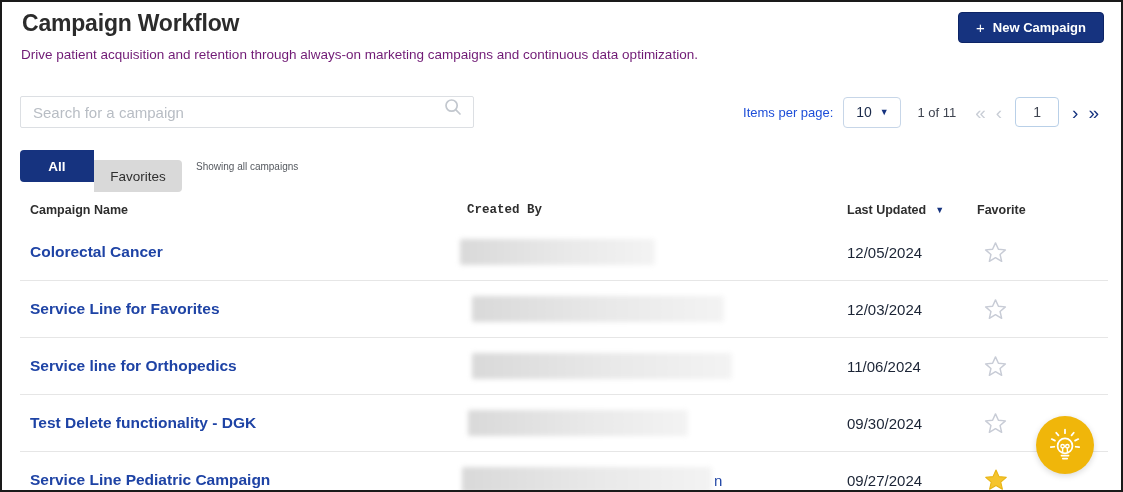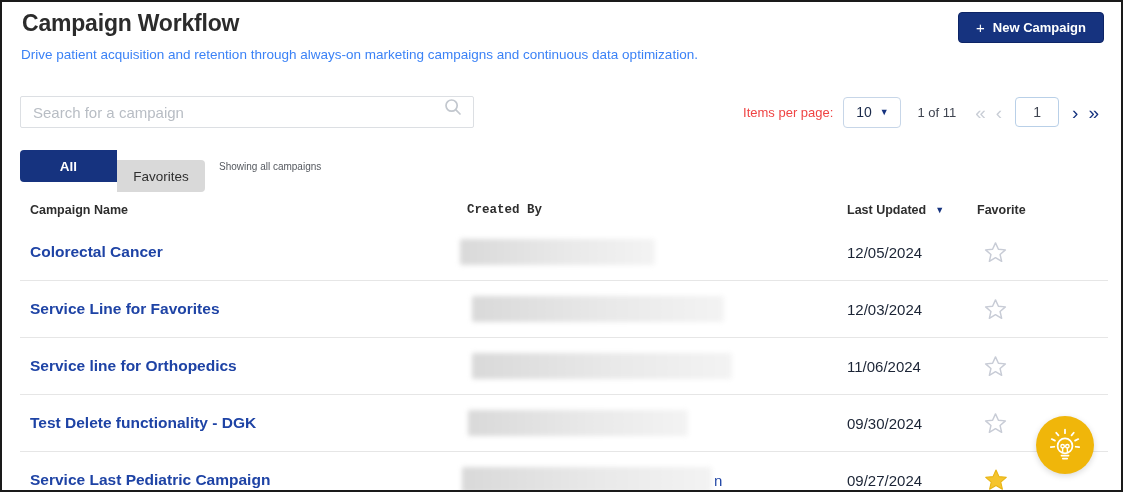--- a/index.html
+++ b/index.html
@@ -12,21 +12,21 @@
     overflow: hidden;
     color: #2e2e2e;
   }
   
   .page-title {
     position: absolute; left: 20px; top: 8px;
     font-size: 23px; font-weight: 700; color: #2b2b2b; letter-spacing: -0.2px;
   }
   .page-subtitle {
     position: absolute; left: 19px; top: 45px;
-    font-size: 13.5px; color: #3b82f6;
+    font-size: 13.5px; color: #701a75;
   }
   .new-campaign-btn {
     position: absolute; right: 17px; top: 10px; height: 31px;
     background: #16337f; color: #ffffff; border: 1px solid #0d2466;
     border-radius: 4px; font-size: 13px; font-weight: 700;
     display: flex; align-items: center; gap: 8px; padding: 0 17px;
     cursor: pointer; font-family: inherit;
   }
   .new-campaign-btn .plus { font-size: 15px; font-weight: 400; }
   
@@ -39,21 +39,21 @@
     flex: 1; border: none; outline: none; height: 100%;
     padding: 0 10px 0 12px; font-size: 15px; color: #3a3f46;
     font-family: inherit; background: transparent;
   }
   .search-input::placeholder { color: #b8bdc4; }
   .search-icon { margin-right: 10px; display: flex; }
   .toolbar-right {
     position: absolute; right: 17px; top: 94px; height: 32px;
     display: flex; align-items: center;
   }
-  .ipp-label { font-size: 13px; color: #ef4444; margin-right: 10px; }
+  .ipp-label { font-size: 13px; color: #1d4ed8; margin-right: 10px; }
   .ipp-select {
     width: 58px; height: 31px; border: 1px solid #c7d6e8; border-radius: 4px;
     display: flex; align-items: center; justify-content: center; gap: 8px;
     cursor: pointer; background: #fff;
   }
   .ipp-value { font-size: 14px; color: #1b2a4a; }
   .caret-down { font-size: 9px; color: #16337f; }
   .page-status { font-size: 13px; color: #3f4450; margin: 0 14px 0 16px; }
   .pager { display: flex; align-items: center; }
   .pager-btn {
@@ -67,21 +67,21 @@
     border: 1px solid #b9d0e8; border-radius: 4px; font-size: 14px;
     color: #3f4450; outline: none; font-family: inherit;
   }
   
   .tabs-row {
     position: absolute; left: 18px; top: 148px; height: 32px;
     display: flex; align-items: center;
   }
   .tab { height: 32px; border: none; font-size: 13.5px; cursor: pointer;
          font-family: inherit; display: flex; align-items: center; justify-content: center; }
-  .tab-all { width: 97px; background: #16337f; color: #ffffff; border-radius: 4px 0 0 4px; font-weight: 600; }
+  .tab-all { width: 74px; background: #16337f; color: #ffffff; border-radius: 4px 0 0 4px; font-weight: 600; }
   .tab-fav { width: 88px; background: #d9d9d9; color: #2f2f2f; border-radius: 0 4px 4px 0; margin-top: 20px; }
   .tabs-status { margin-left: 14px; font-size: 10px; color: #55595f; }
   
   .table { position: absolute; left: 18px; top: 194px; width: 1088px; }
   .trow {
     display: grid; grid-template-columns: 440px 387px 130px 1fr;
     align-items: center;
   }
   .thead { height: 28px; }
   .th { font-size: 12.5px; font-weight: 700; color: #2e2e2e; }
@@ -219,21 +219,21 @@
     <span class="td-fav">
       <button class="star-btn">
         <svg width="25" height="25" viewBox="0 0 24 24">
             <path d="M12 2.8l2.8 6.1 6.7.6-5.1 4.4 1.5 6.6L12 17l-5.9 3.5 1.5-6.6-5.1-4.4 6.7-.6z" fill="none" stroke="#c8ccd6" stroke-width="1.4" stroke-linejoin="round"></path>
           </svg>
       </button>
     </span>
   </div>
 
   <div class="trow tr">
-    <a class="td-name">Service Last Pediatric Campaign</a>
+    <a class="td-name">Service Line Pediatric Campaign</a>
     <span class="td-created">
       <span class="blur-bar" style="margin-left:2px; width:250px;"></span>
       <span class="redacted-suffix">n</span>
     </span>
     <span class="td-updated">09/27/2024</span>
     <span class="td-fav">
       <button class="star-btn">
         <svg width="26" height="26" viewBox="0 0 24 24">
             <path d="M12 2.8l2.8 6.1 6.7.6-5.1 4.4 1.5 6.6L12 17l-5.9 3.5 1.5-6.6-5.1-4.4 6.7-.6z" fill="#f5c42c" stroke="#e8b413" stroke-width="1" stroke-linejoin="round"></path>
           </svg>

